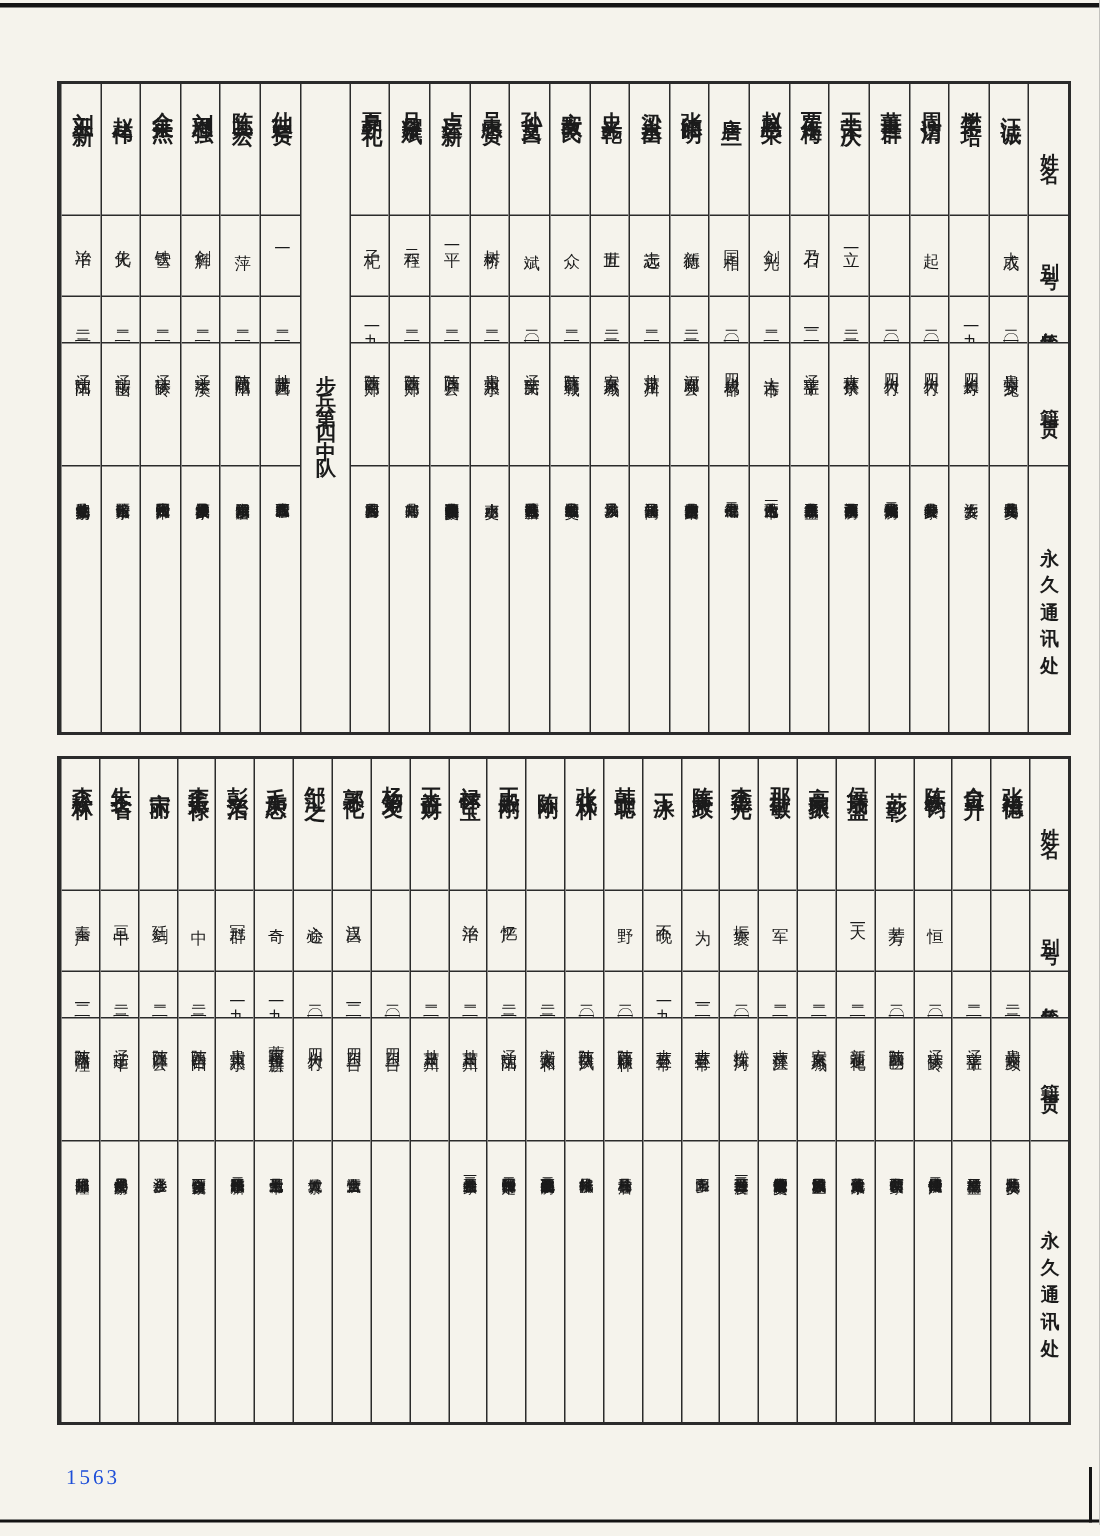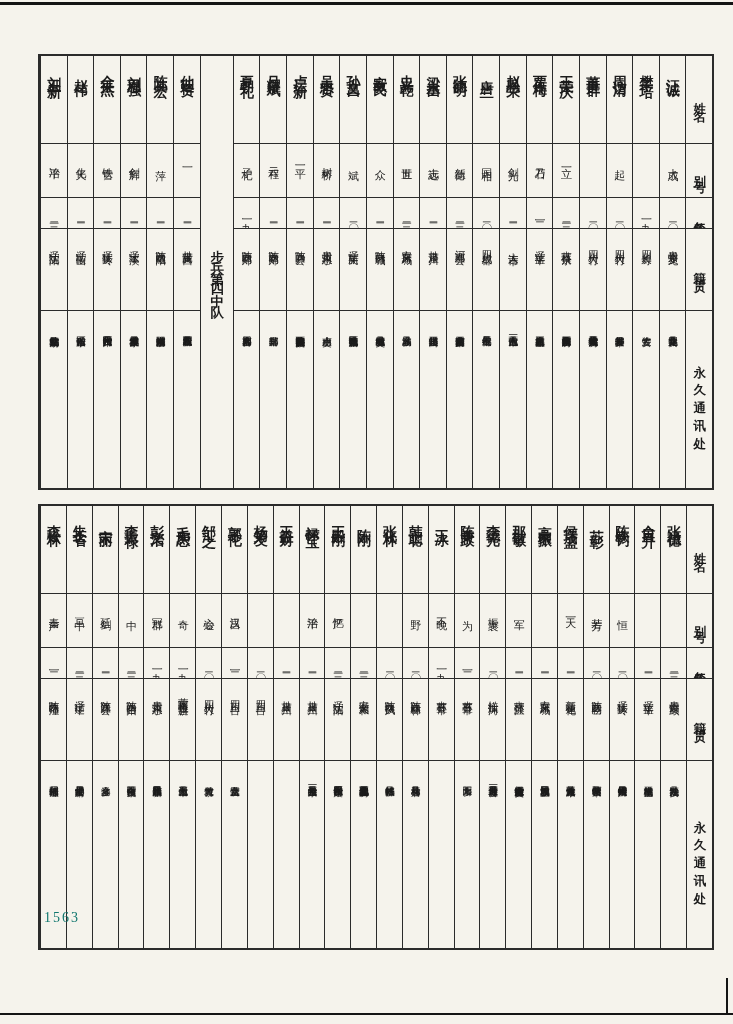--- a/index.html
+++ b/index.html
@@ -58,22 +58,22 @@
   .header-col .c-name .v  { font-size:12.5px; font-weight:bold; letter-spacing:8px; }
   .header-col .c-alias .v { font-size:12.5px; font-weight:bold; letter-spacing:6px; }
   .header-col .c-age .v   { font-size:12px;  font-weight:bold; letter-spacing:2px; }
   .header-col .c-native .v{ font-size:12.5px; font-weight:bold; letter-spacing:8px; }
   .header-col .c-addr     { display:flex; align-items:center; justify-content:center; }
   .header-col .c-addr .v  { font-size:12.5px; font-weight:bold; letter-spacing:18px; }
 
   .section-label { font-size:13.5px; font-weight:bold; letter-spacing:11px; margin:auto; }
 
   .page-number {
-    position:absolute; left:44px; top:910px;
-    font-size:14px; letter-spacing:2px; color:#0f766e;
+    position:absolute; left:44px; top:978px;
+    font-size:14px; letter-spacing:2px; color:#1d4ed8;
   }
 </style>
 </head>
 <body>
 
 <div class="page">
 
   <div class="edge edge-top"></div>
   <div class="edge edge-bottom"></div>
   <div class="edge edge-right"></div>

